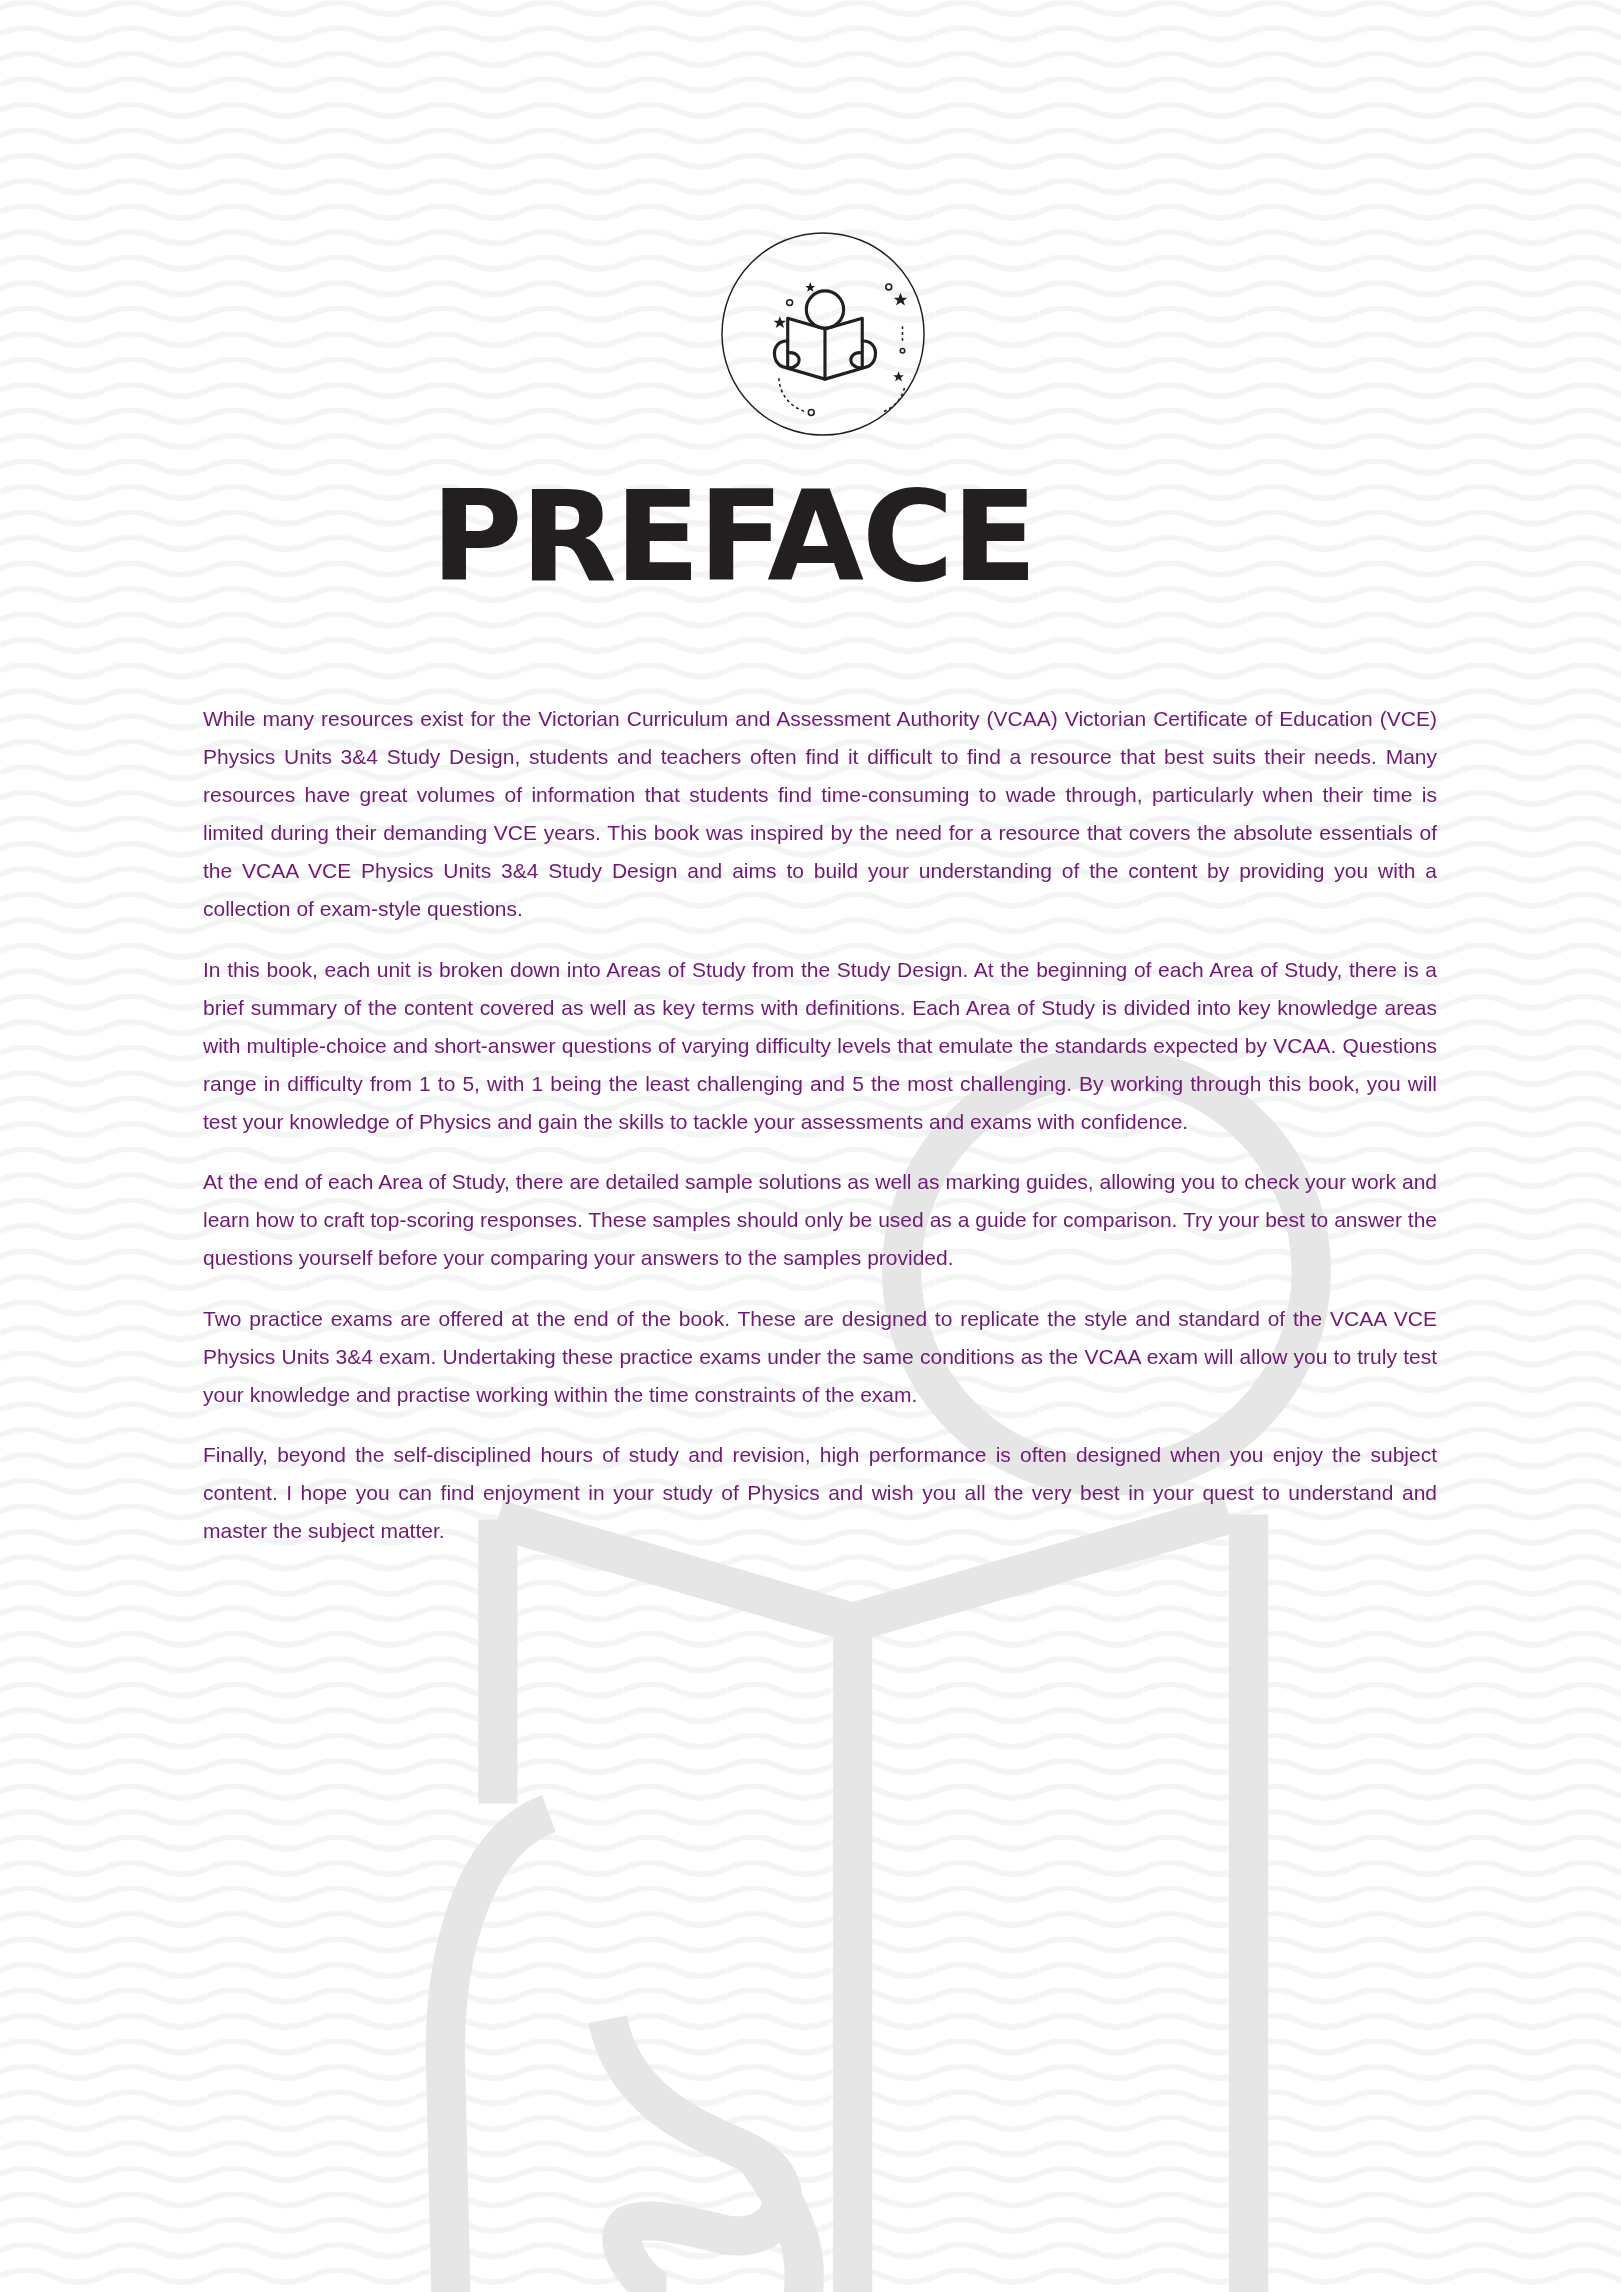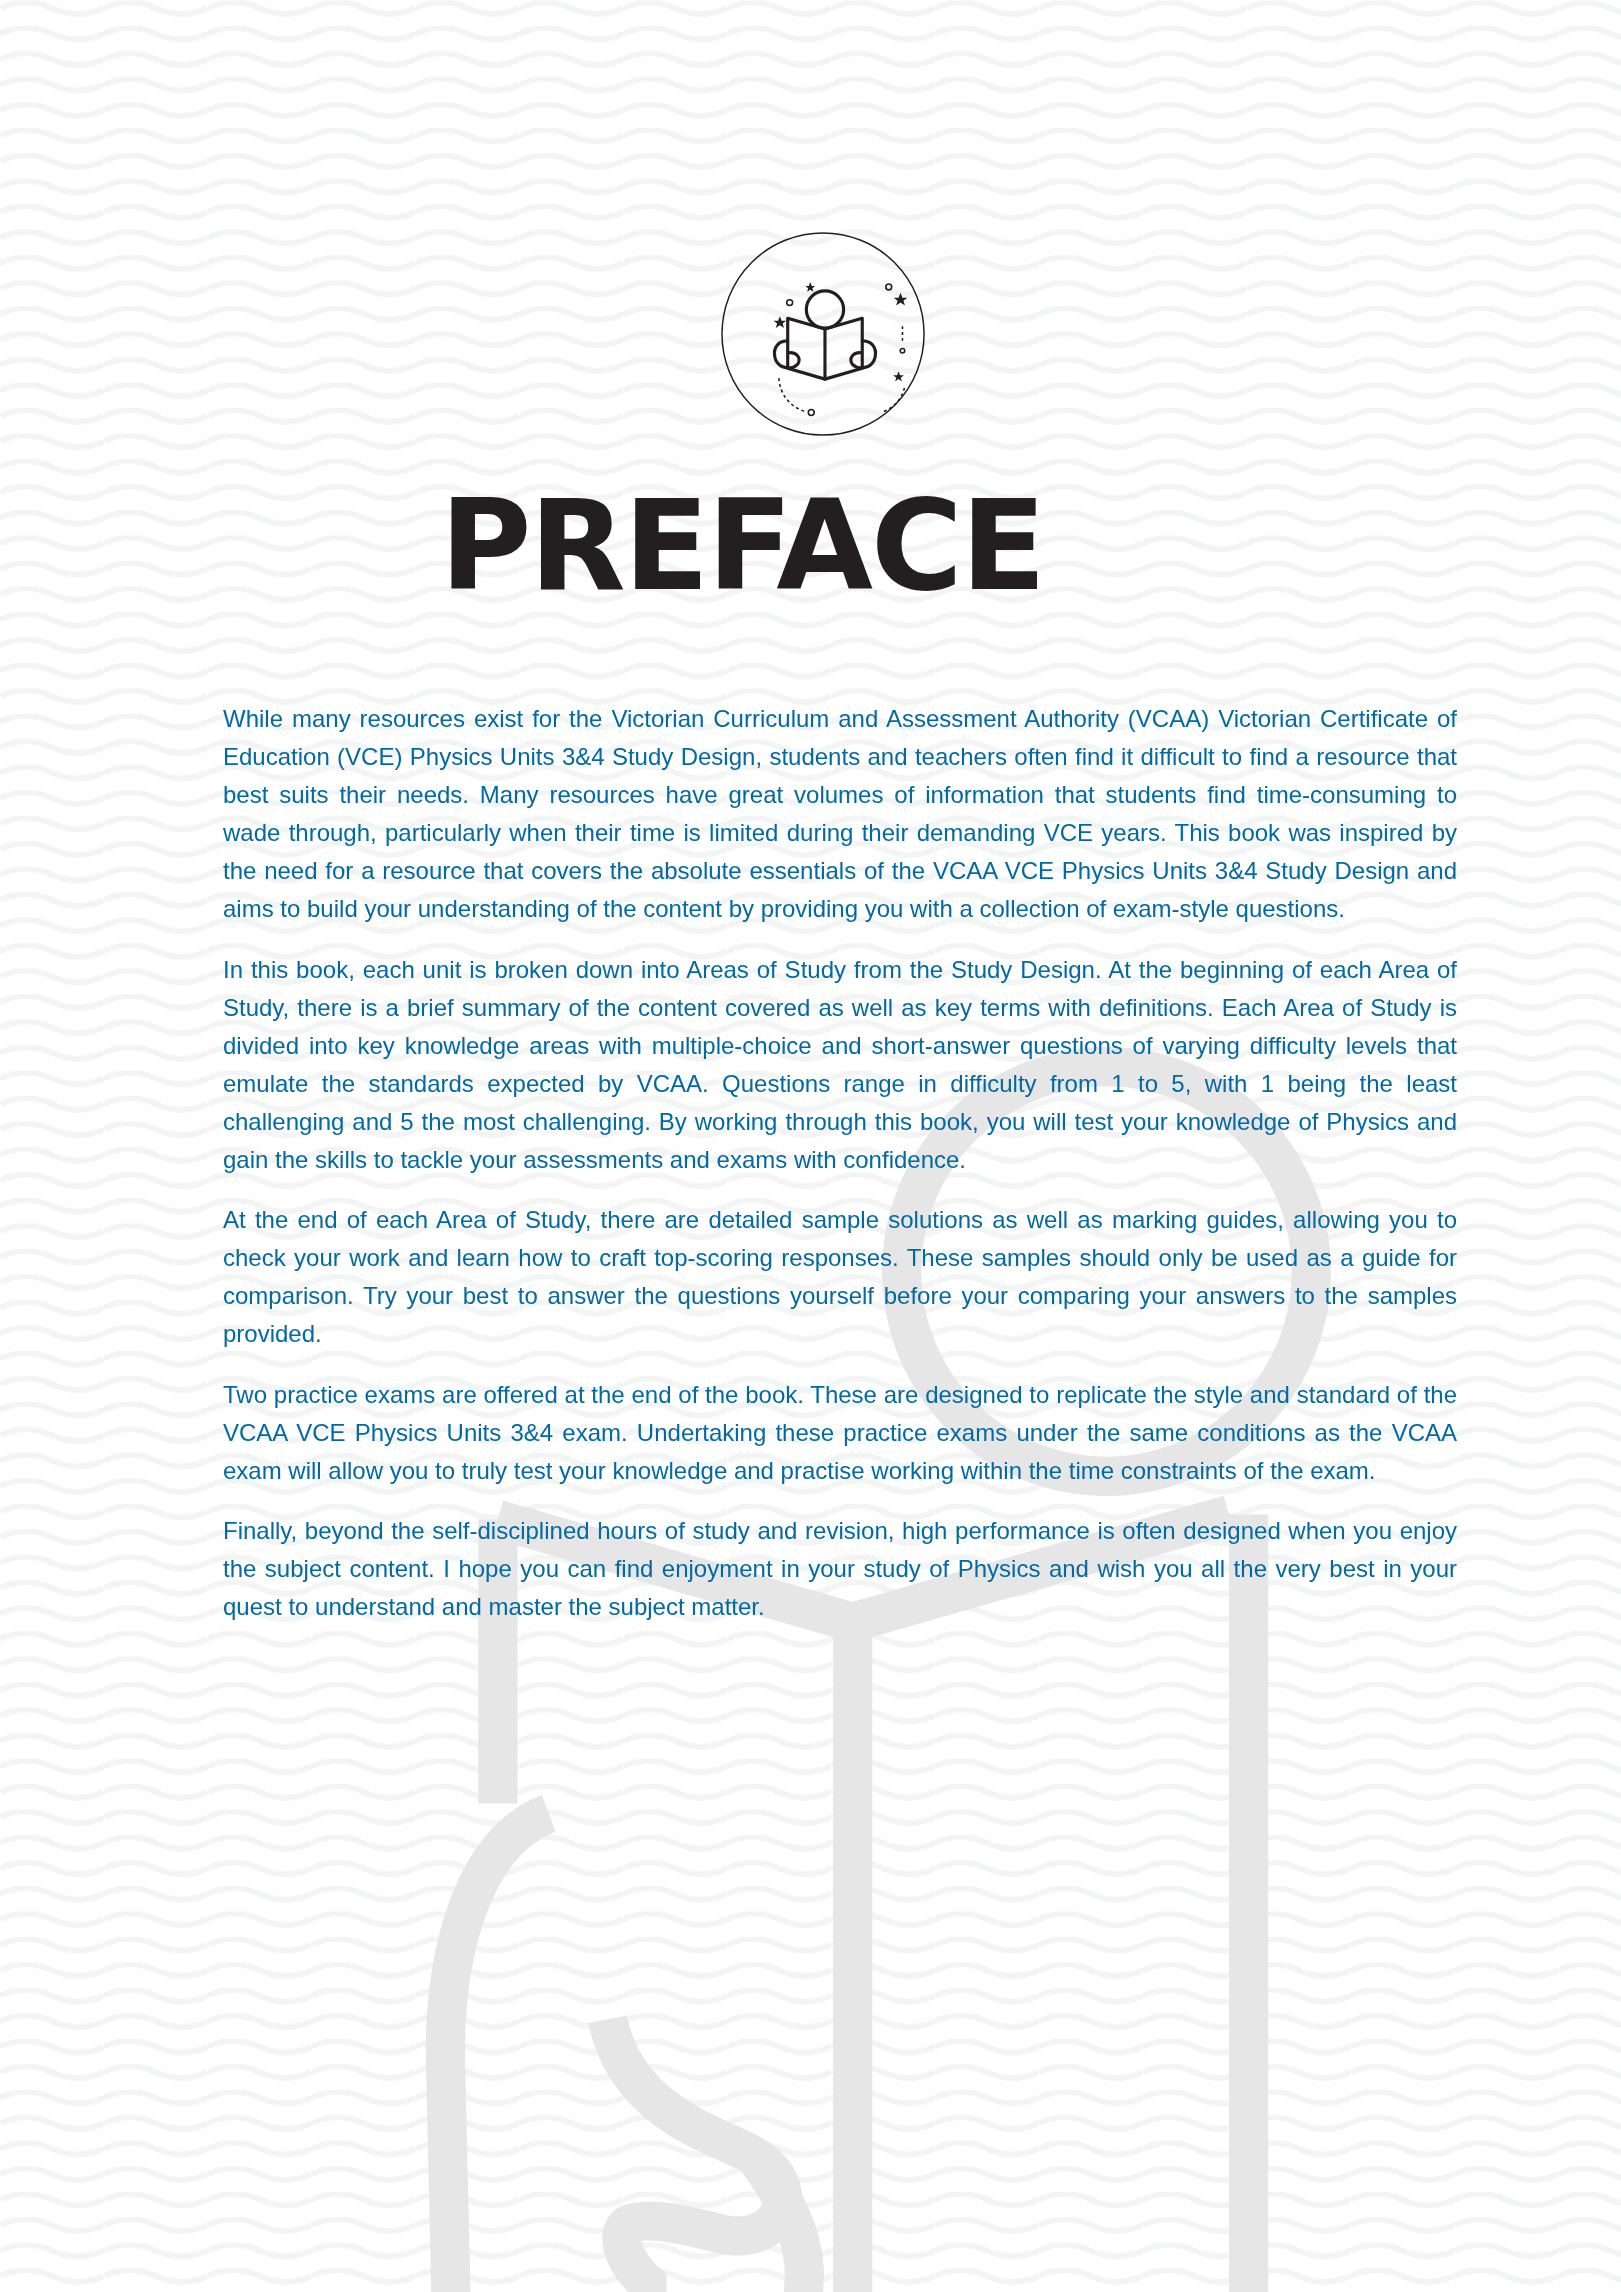--- a/index.html
+++ b/index.html
@@ -13,27 +13,27 @@
   .watermark { position: absolute; left: 0; top: 0; width: 1621px; height: 2293px; z-index: 1; }
   .page { position: absolute; left: 0; top: 0; width: 1621px; height: 2293px; z-index: 2; }
 
   .emblem {
     position: absolute; left: 721px; top: 231px; width: 206px; height: 206px;
   }
   .title {
     position: absolute; left: 0; top: 459px; width: 1458px; text-align: center;
     font-family: "DejaVu Sans", "Liberation Sans", sans-serif;
     font-weight: bold; font-size: 125px; letter-spacing: -2px; line-height: 147px;
-    margin: 13px; color: #231f20;
+    margin: 4px; color: #231f20;
   }
   .body-text {
-    position: absolute; left: 223px; top: 700px; width: 1234px;
+    position: absolute; left: 203px; top: 700px; width: 1234px;
     font-family: "Liberation Sans", sans-serif;
-    font-size: 24px; line-height: 38px; text-align: justify;
-    color: #0369a1;
+    font-size: 21px; line-height: 38px; text-align: justify;
+    color: #701a75;
   }
   .body-text p { margin: 0 0 22.5px 0; }
   .signature { font-style: italic; margin: 0; }
 </style>
 </head>
 <body>
 
 <svg class="bg-waves" xmlns="http://www.w3.org/2000/svg" width="1621" height="2293" viewBox="0 0 1654 2339">
   <defs>
     <pattern id="waves" x="0" y="0" width="106" height="26" patternUnits="userSpaceOnUse">

